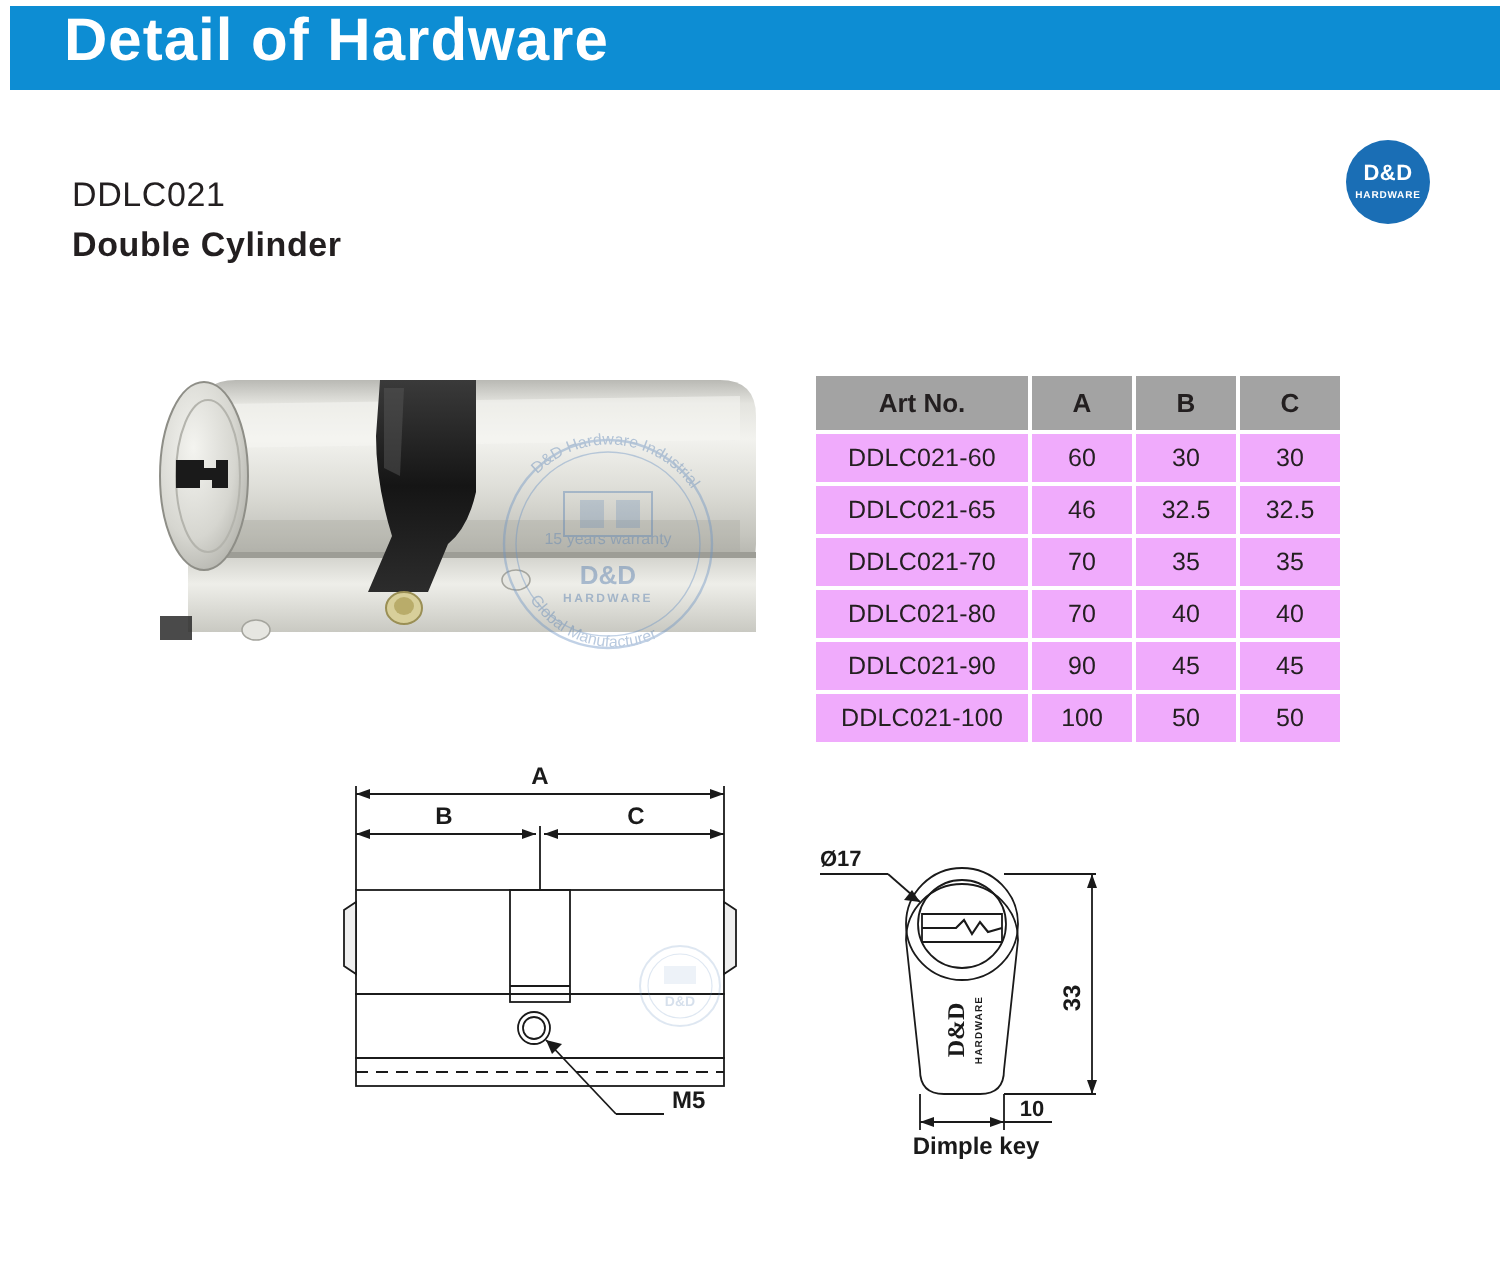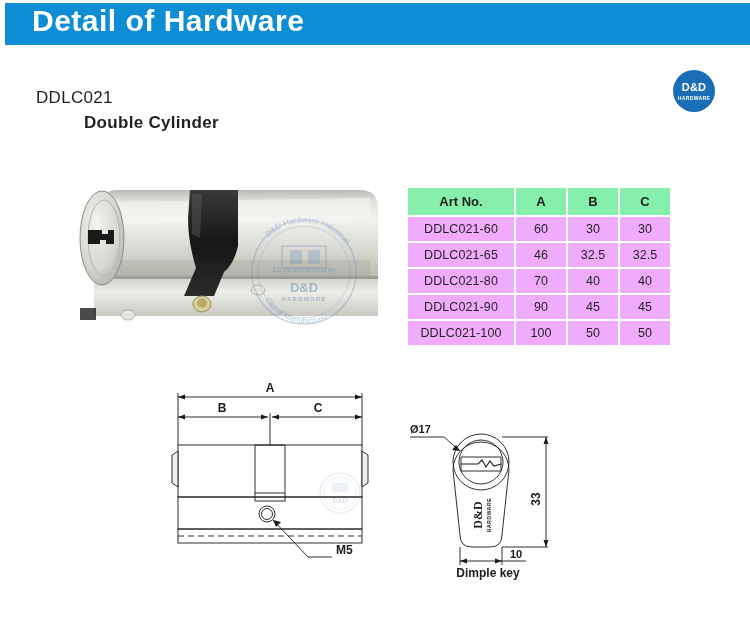--- a/index.html
+++ b/index.html
@@ -25,21 +25,20 @@
   
   #product-code{
     position:absolute;left:36px;top:88px;
     font-size:17px;font-weight:normal;color:#231f20;
     letter-spacing:.3px;
   }
   #product-name{
     position:absolute;left:36px;top:113px;
     font-size:17px;font-weight:bold;color:#231f20;
     letter-spacing:.3px;
-    margin-left:48px;
   }
   
   #brand-logo{
     position:absolute;left:673px;top:70px;width:42px;height:42px;
     border-radius:50%;
     background:#1a6eb5;
     color:#fff;text-align:center;
   }
   #brand-logo .bl-main{
     font-size:11px;font-weight:bold;line-height:11px;
@@ -52,21 +51,21 @@
   
   #product-photo{
     position:absolute;left:62px;top:168px;width:316px;height:160px;
   }
   
   #spec-table{
     position:absolute;left:406px;top:186px;
     border-collapse:separate;border-spacing:2px;
   }
   #spec-table th{
-    background:#86efac;
+    background:#a3a3a3;
     color:#231f20;
     font-size:13px;font-weight:bold;
     padding:6px 0 6px 0;
     text-align:center;
   }
   #spec-table td{
     background:#f0abfc;
     color:#231f20;
     font-size:12.5px;
     padding:5px 0 5px 0;
@@ -180,20 +179,26 @@
       <td class="c-dim">30</td>
       <td class="c-dim">30</td>
     </tr>
     <tr>
       <td class="c-art">DDLC021-65</td>
       <td class="c-dim">46</td>
       <td class="c-dim">32.5</td>
       <td class="c-dim">32.5</td>
     </tr>
     <tr>
+      <td class="c-art">DDLC021-70</td>
+      <td class="c-dim">70</td>
+      <td class="c-dim">35</td>
+      <td class="c-dim">35</td>
+    </tr>
+    <tr>
       <td class="c-art">DDLC021-80</td>
       <td class="c-dim">70</td>
       <td class="c-dim">40</td>
       <td class="c-dim">40</td>
     </tr>
     <tr>
       <td class="c-art">DDLC021-90</td>
       <td class="c-dim">90</td>
       <td class="c-dim">45</td>
       <td class="c-dim">45</td>

